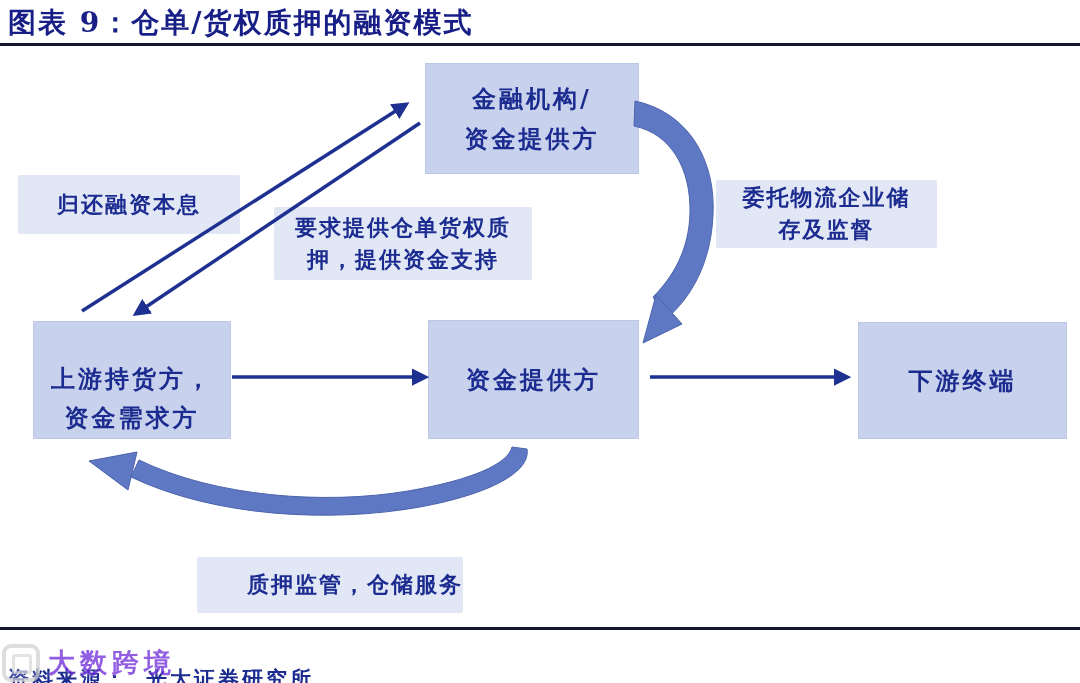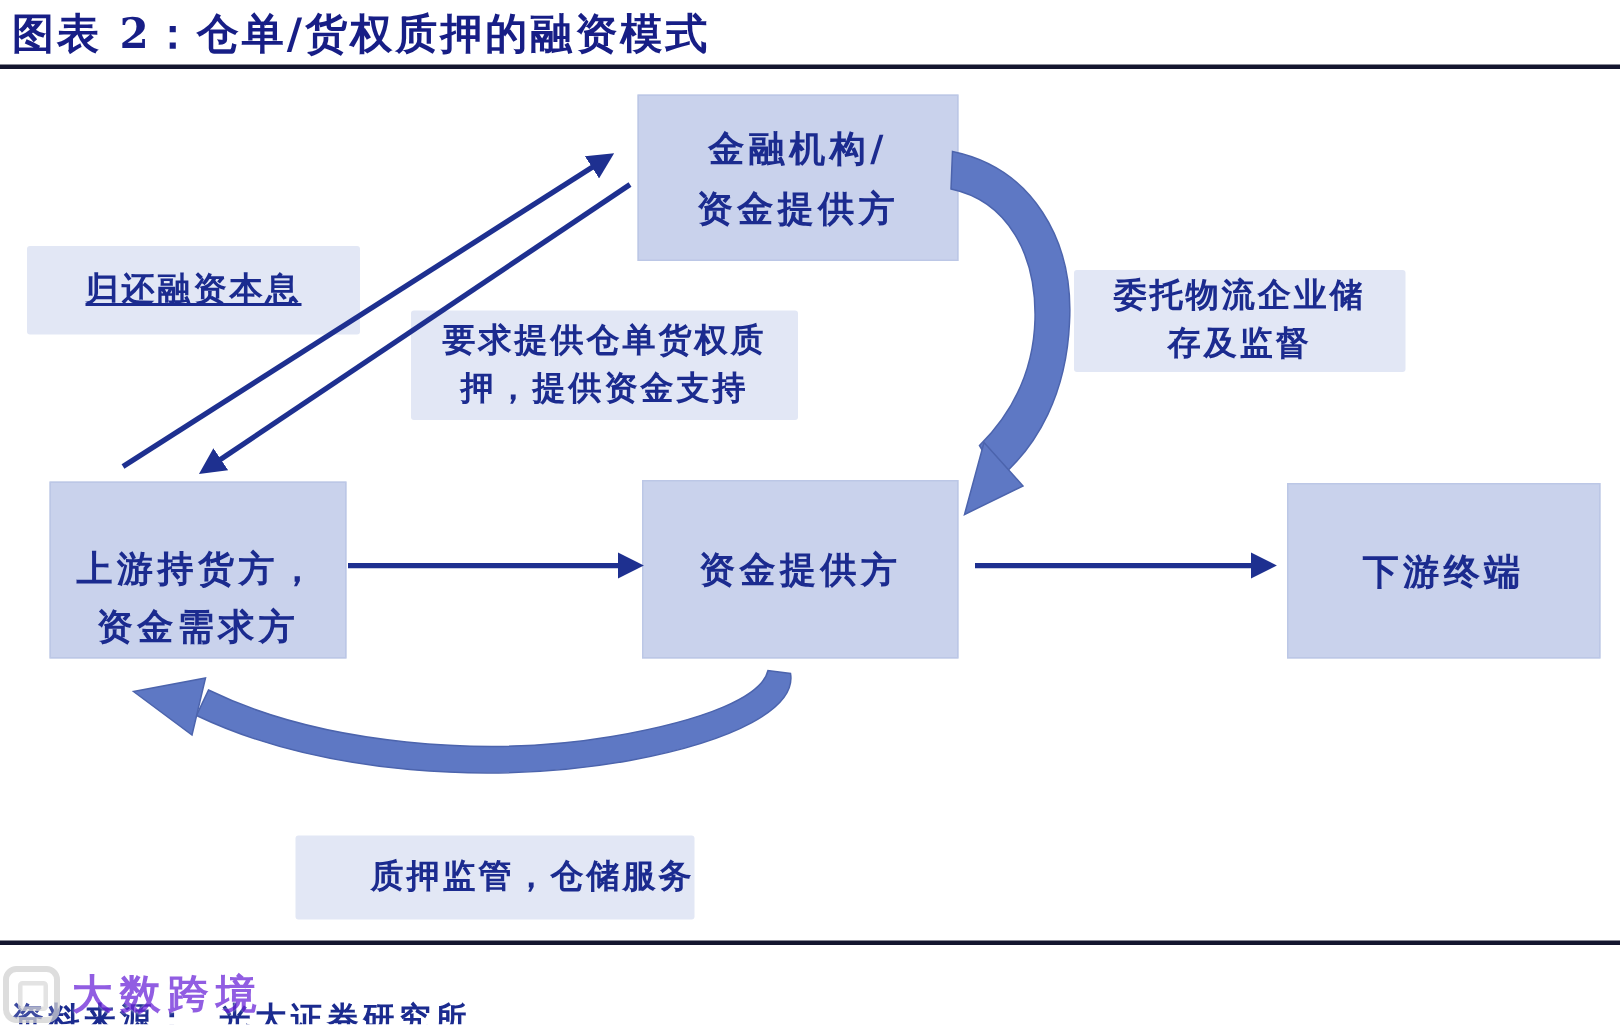--- a/index.html
+++ b/index.html
@@ -27,21 +27,21 @@
   .node.upstream{left:33px;top:321px;width:196px;height:116px;align-items:flex-end;}
   .node.logistics{left:428px;top:320px;width:209px;height:117px;}
   .node.downstream{left:858px;top:322px;width:207px;height:115px;}
   
   .edge-label{
     position:absolute;display:flex;align-items:center;justify-content:center;
     background:#e2e7f5;border-radius:2px;
     color:#1b2b8f;font-size:22px;font-weight:bold;letter-spacing:2px;
     text-align:center;white-space:pre-line;line-height:1.45;z-index:2;
   }
-  .edge-label.repay{left:18px;top:164px;width:222px;height:59px;text-decoration:underline;}
+  .edge-label.repay{left:18px;top:175px;width:222px;height:59px;}
   .edge-label.pledge{left:274px;top:207px;width:258px;height:73px;}
   .edge-label.entrust{left:716px;top:180px;width:221px;height:68px;}
   .edge-label.supervision{left:197px;top:557px;width:266px;height:56px;justify-content:flex-end;}
   
   svg.arrows{position:absolute;left:0;top:0;z-index:5;pointer-events:none;}
   .straight{stroke:#1e3090;stroke-width:3.5;fill:none;}
   .curve{fill:#5e78c4;stroke:#4c64ad;stroke-width:1;}
   
   .footer{
     position:absolute;left:8px;top:637px;z-index:3;
@@ -66,21 +66,21 @@
   .wm-text{
     font-size:27px;font-weight:bold;color:#6d28d9;letter-spacing:5px;
     text-shadow:0 0 2px #ffffff;white-space:nowrap;
   }
 </style>
 </head>
 <body>
 
 <div id="stage">
 
-  <div class="title">图表 2：仓单/货权质押的融资模式</div>
+  <div class="title">图表 9：仓单/货权质押的融资模式</div>
   <div class="rule top"></div>
 
   <div class="node finance">
     <span>金融机构/
 资金提供方</span>
   </div>
   <div class="node upstream">
     <span>上游持货方，
 资金需求方</span>
   </div>

